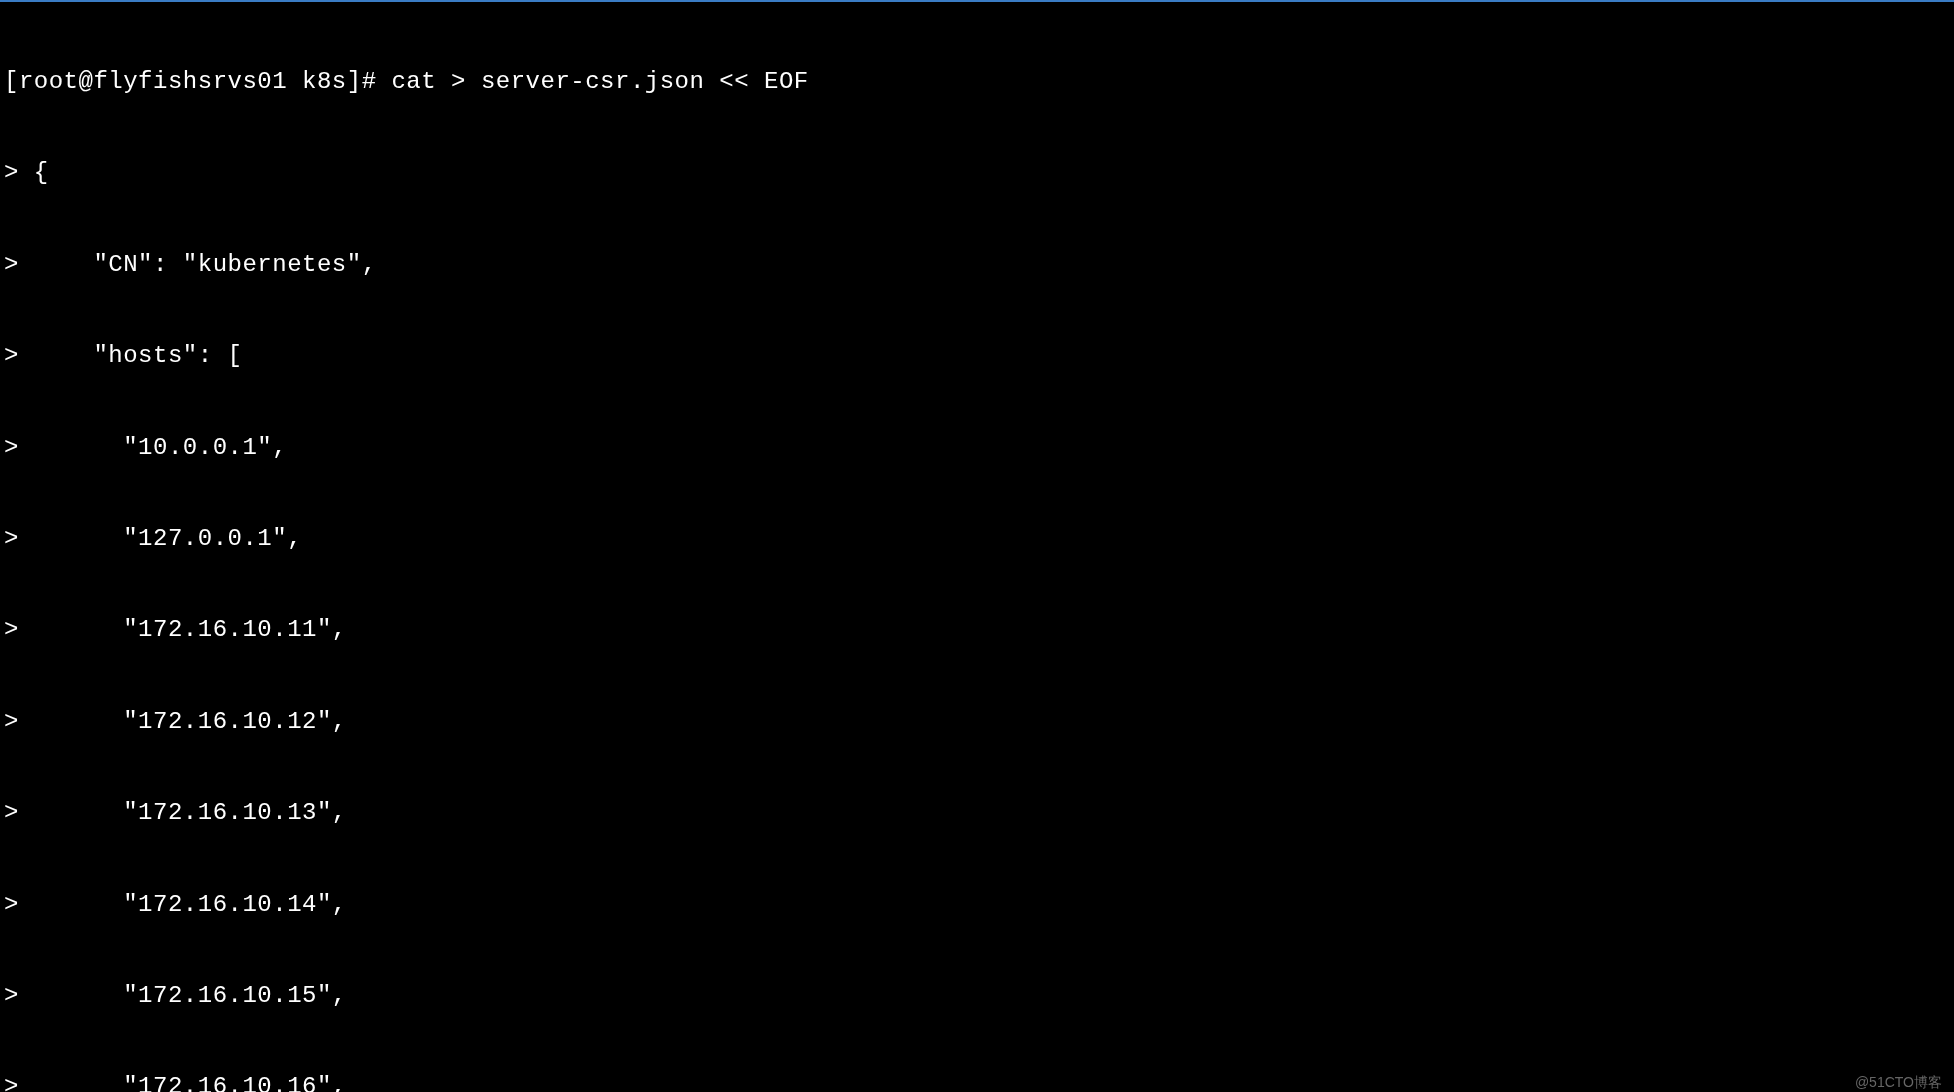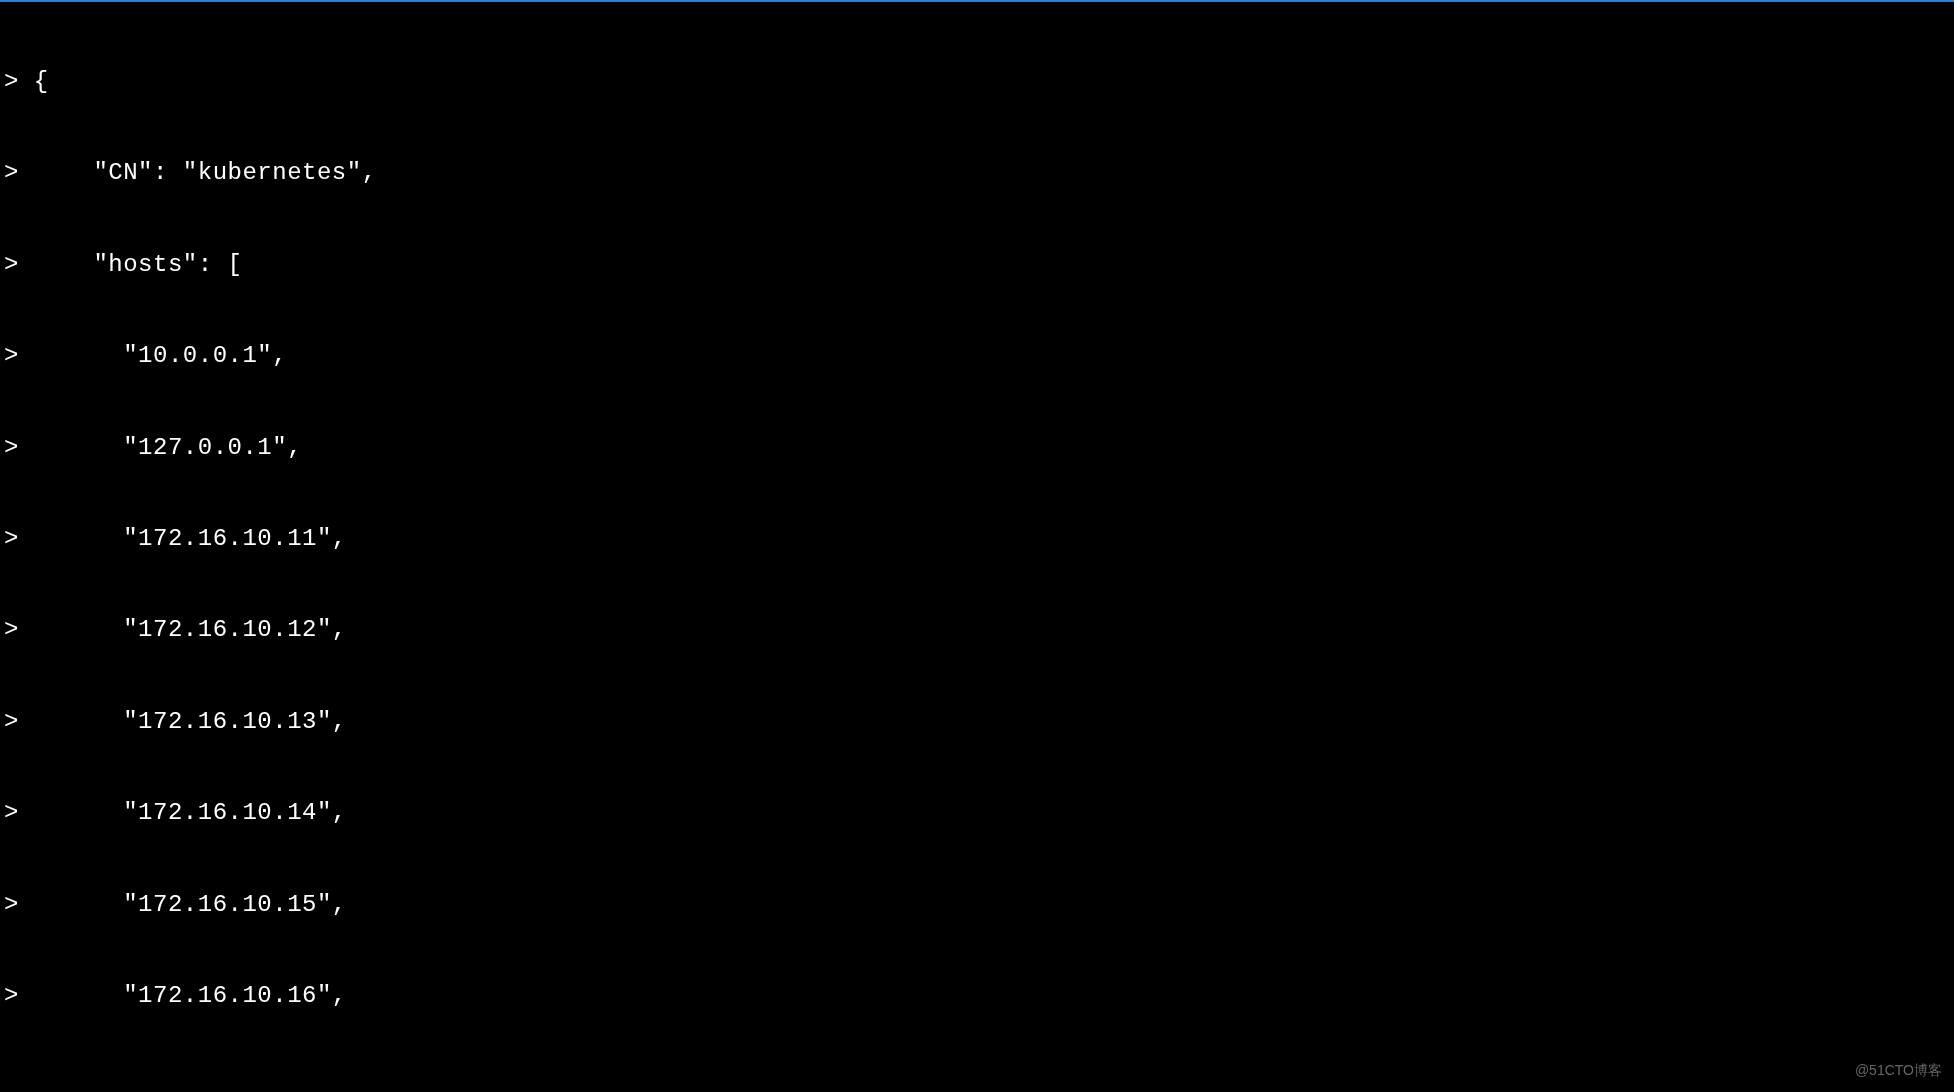--- a/index.html
+++ b/index.html
@@ -22,32 +22,33 @@
     }
     .terminal {
       white-space: pre;
       letter-spacing: 0.5px;
     }
     .line {
       display: block;
     }
     .watermark {
       position: absolute;
-      bottom: 12px;
+      bottom: 0;
       right: 12px;
       color: #666666;
       font-size: 14px;
       font-family: Arial, sans-serif;
       margin-top: 48px;
     }
   </style>
 </head>
 <body>
 
 <div class="terminal">
+  <span class="line">[root@flyfishsrvs01 k8s]# cat &gt; server-csr.json &lt;&lt; EOF</span>
   <span class="line">&gt; {</span>
   <span class="line">&gt;     "CN": "kubernetes",</span>
   <span class="line">&gt;     "hosts": [</span>
   <span class="line">&gt;       "10.0.0.1",</span>
   <span class="line">&gt;       "127.0.0.1",</span>
   <span class="line">&gt;       "172.16.10.11",</span>
   <span class="line">&gt;       "172.16.10.12",</span>
   <span class="line">&gt;       "172.16.10.13",</span>
   <span class="line">&gt;       "172.16.10.14",</span>
   <span class="line">&gt;       "172.16.10.15",</span>

